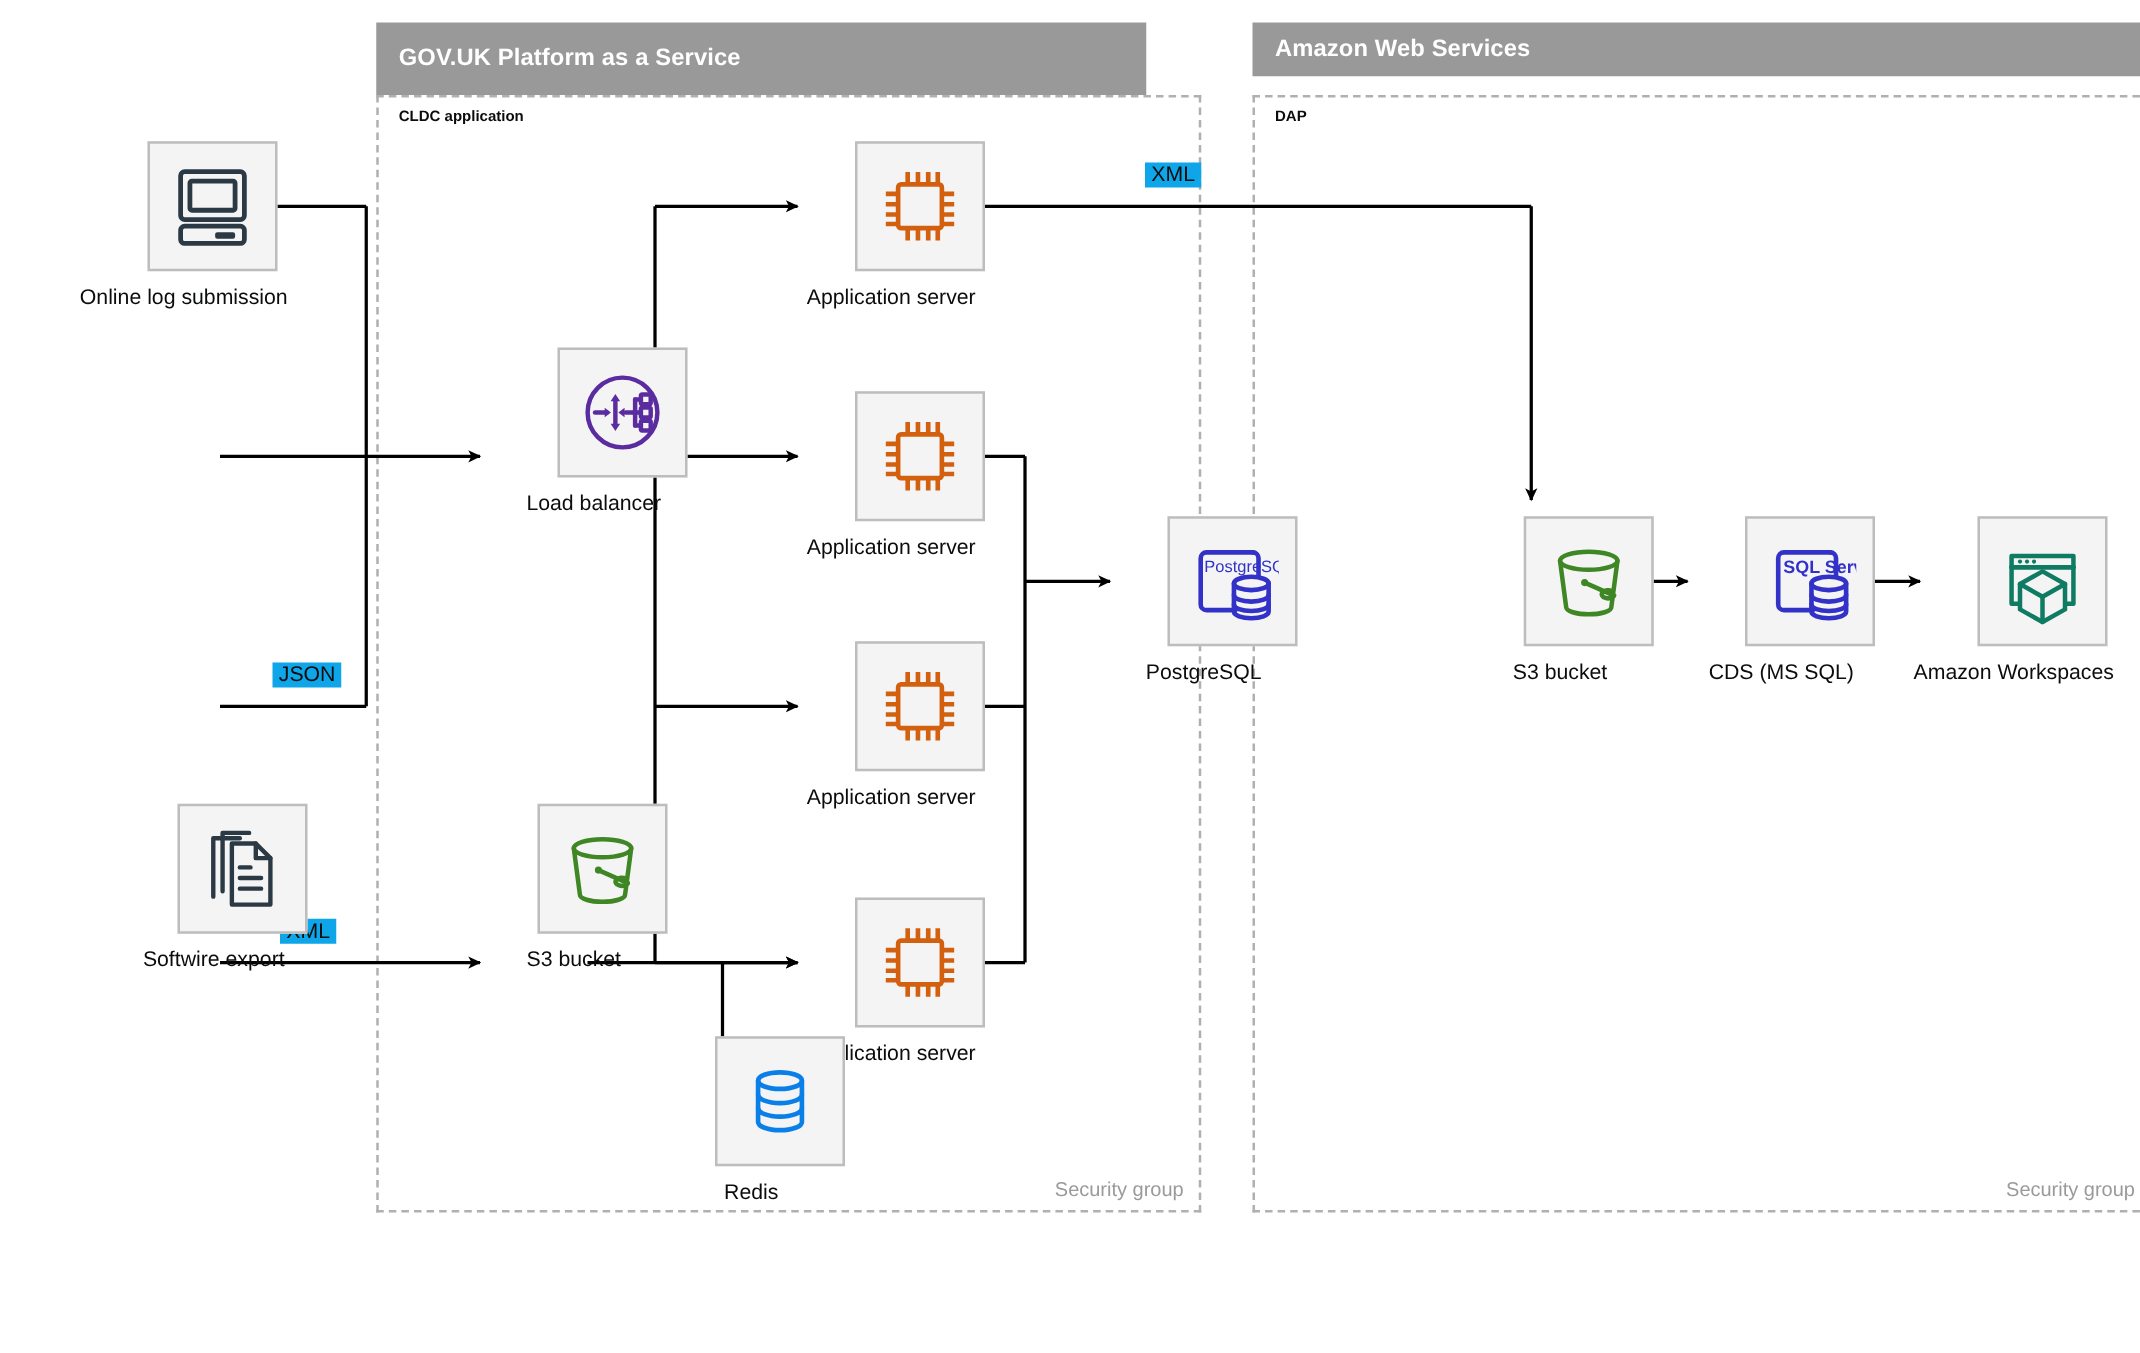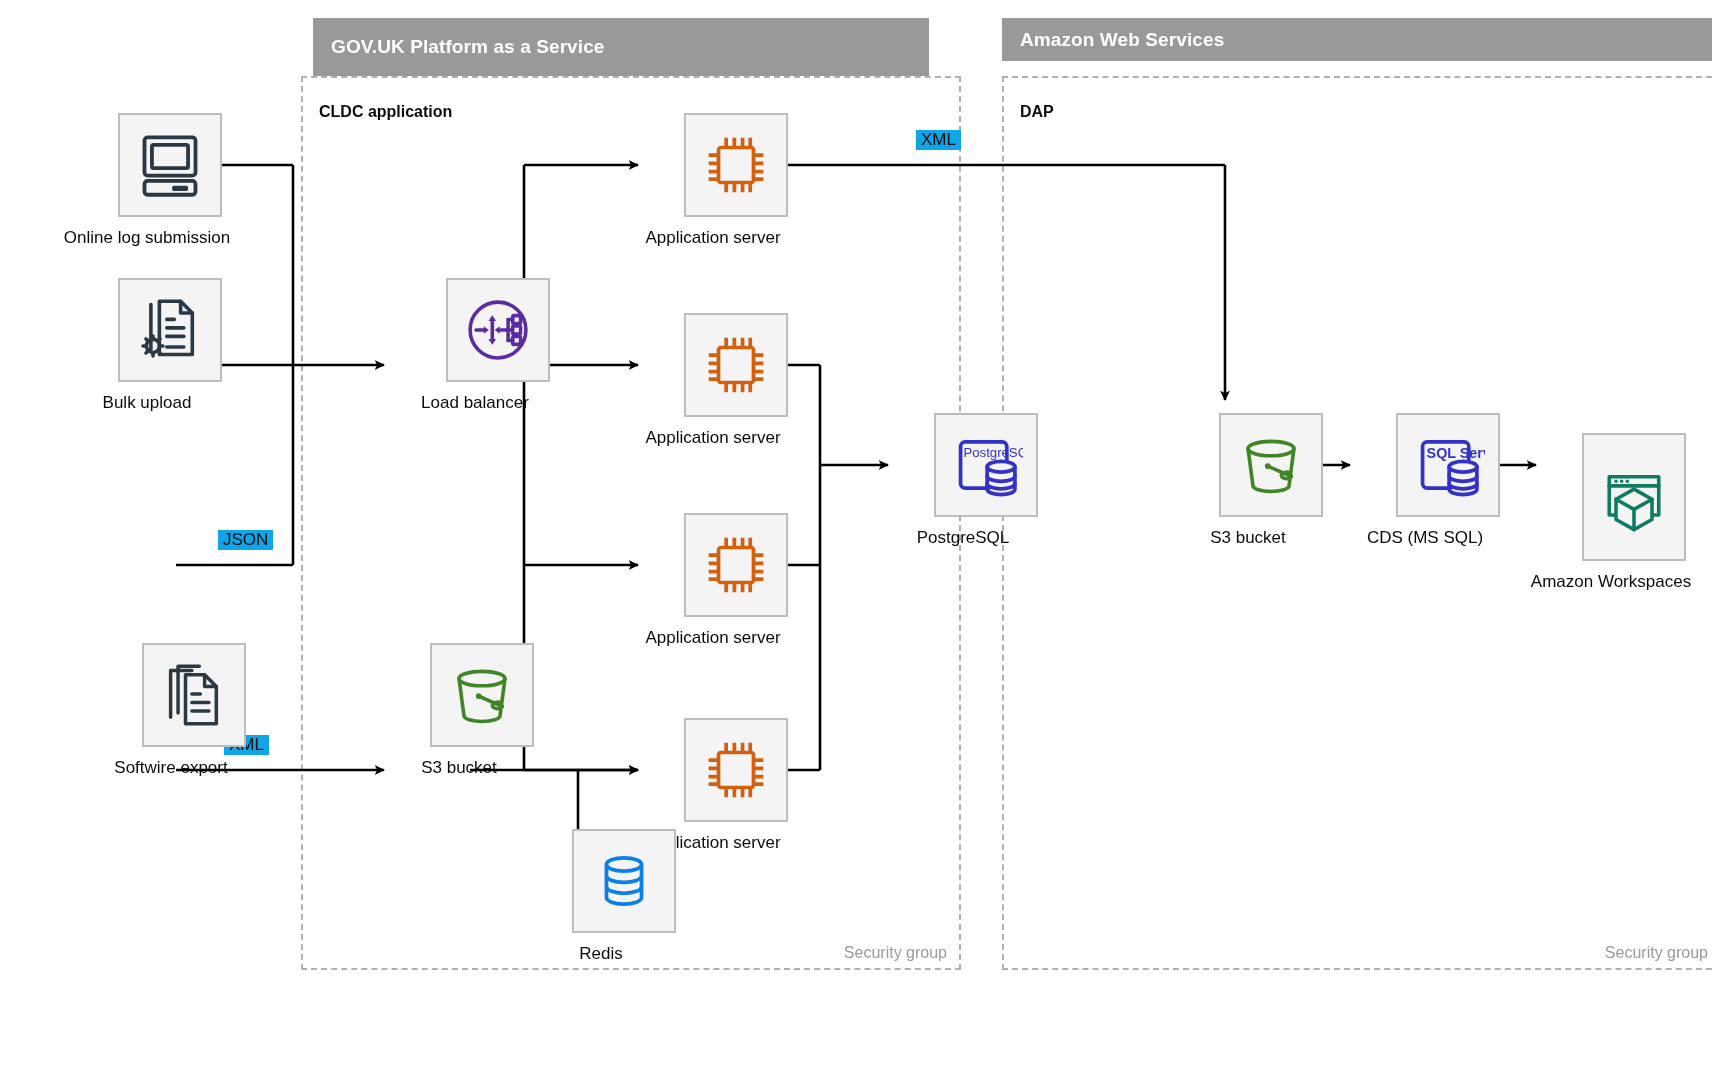--- a/index.html
+++ b/index.html
@@ -16,21 +16,21 @@
     font-weight:bold;font-size:19px;display:flex;align-items:center;
     padding-left:18px;box-sizing:border-box;letter-spacing:.1px;
   }
   .secgroup{
     position:absolute;border:2px dashed #b0b0b0;box-sizing:border-box;background:transparent;
   }
   .secgroup-label{
     position:absolute;color:#9a9a9a;font-size:16px;right:12px;bottom:6px;white-space:nowrap;
   }
   .sub-label{
-    position:absolute;font-weight:bold;font-size:16px;color:#0b0c0c;white-space:nowrap;margin-top:17px;
+    position:absolute;font-weight:bold;font-size:12px;color:#0b0c0c;white-space:nowrap;
   }
 
   
   .node{position:absolute;padding-left:46px;}
   .node .box{
     width:100%;height:100%;background:#f4f4f4;border:2px solid #bdbdbd;
     box-sizing:border-box;display:flex;align-items:center;justify-content:center;
   }
   .node .box svg{display:block;}
   .node-label{
@@ -43,21 +43,21 @@
     position:absolute;font-size:17px;color:#0b0c0c;white-space:nowrap;
     background:#0ea5e9;padding:0 5px;
   }
   svg.wires{position:absolute;left:0;top:0;width:1712px;height:1082px;pointer-events:none;}
 </style>
 </head>
 <body>
 
 <div id="canvas">
 
-  <div class="group-header" style="left:313px;top:18px;width:616px;height:58px;">
+  <div class="group-header" style="left:301px;top:18px;width:616px;height:58px;">
     <span>GOV.UK Platform as a Service</span>
   </div>
   <div class="secgroup" style="left:301px;top:76px;width:660px;height:894px;">
     <span class="secgroup-label">Security group</span>
   </div>
   <div class="sub-label" style="left:319px;top:86px;">CLDC application</div>
 
   <div class="group-header" style="left:1002px;top:18px;width:710px;height:43px;">
     <span>Amazon Web Services</span>
   </div>
@@ -118,38 +118,20 @@
       <svg width="68" height="68" viewBox="0 0 64 64" fill="none" stroke="#2b3945" stroke-width="3.6" stroke-linecap="round" stroke-linejoin="round">
         <rect x="8" y="6" width="48" height="36" rx="3"></rect>
         <rect x="15" y="13" width="34" height="22" rx="1.5"></rect>
         <rect x="8" y="47" width="48" height="13" rx="3"></rect>
         <rect x="34" y="51.5" width="15" height="5" rx="1.6" fill="#2b3945" stroke="none"></rect>
       </svg>
     </div>
     <div class="node-label">Online log submission</div>
   </div>
 
-  <div class="node" style="left:72px;top:278px;width:104px;height:104px;">
-    <div class="box">
-      <svg width="68" height="68" viewBox="0 0 64 64" fill="none" stroke="#2b3945" stroke-width="3.4" stroke-linecap="round" stroke-linejoin="round">
-        <path d="M14 8 V50"></path>
-        <path d="M22 5 H42 L53 16 V55 H22 Z"></path>
-        <path d="M42 5 V16 H53"></path>
-        <path d="M29 22 H36"></path>
-        <path d="M29 30 H45"></path>
-        <path d="M29 38 H45"></path>
-        <path d="M29 48 H45"></path>
-        <circle cx="16" cy="47" r="6.2"></circle>
-        <path d="M16 37.6 V40.5 M16 53.5 V56.4 M6.6 47 H9.5 M22.5 47 H25.4
-                 M9.4 40.4 L11.4 42.4 M20.6 51.6 L22.6 53.6
-                 M22.6 40.4 L20.6 42.4 M11.4 51.6 L9.4 53.6"></path>
-      </svg>
-    </div>
-    <div class="node-label">Bulk upload</div>
-  </div>
 
 
   <div class="node" style="left:72px;top:643px;width:104px;height:104px;margin-left:24px;">
     <div class="box">
       <svg width="68" height="68" viewBox="0 0 64 64" fill="none" stroke="#2b3945" stroke-width="3.3" stroke-linecap="round" stroke-linejoin="round">
         <path d="M10 9 H30 M10 9 V53"></path>
         <path d="M17 5 H37 M17 5 V49"></path>
         <path d="M24 13 H42 L53 24 V59 H24 Z"></path>
         <path d="M42 13 V24 H53"></path>
         <path d="M30 31 H38"></path>
@@ -299,21 +281,21 @@
         <text x="13.5" y="26" font-family="Liberation Sans, sans-serif" font-size="12.4" font-weight="bold" fill="#3232c8" stroke="none">SQL Server</text>
         <ellipse cx="45" cy="33.5" rx="12" ry="4.6" fill="#f4f4f4"></ellipse>
         <path d="M33 33.5 V53 a12 4.6 0 0 0 24 0 V33.5"></path>
         <path d="M33 41.5 a12 4.6 0 0 0 24 0"></path>
         <path d="M33 48 a12 4.6 0 0 0 24 0"></path>
       </svg>
     </div>
     <div class="node-label">CDS (MS SQL)</div>
   </div>
 
-  <div class="node" style="left:1536px;top:413px;width:104px;height:128px;margin-top:20px;">
+  <div class="node" style="left:1536px;top:413px;width:104px;height:104px;">
     <div class="box">
       <svg width="72" height="72" viewBox="0 0 64 64" fill="none" stroke="#0e7b62" stroke-width="3.2" stroke-linecap="round" stroke-linejoin="round">
         <path d="M10 22 V48 H18"></path>
         <path d="M54 22 V48 H46"></path>
         <path d="M10 22 V14 H54 V22 Z"></path>
         <path d="M10 22 H54"></path>
         <circle cx="16" cy="18" r="1.5" fill="#0e7b62" stroke="none"></circle>
         <circle cx="21" cy="18" r="1.5" fill="#0e7b62" stroke="none"></circle>
         <circle cx="26" cy="18" r="1.5" fill="#0e7b62" stroke="none"></circle>
         <path d="M32 25 L48 34 V52 L32 61 L16 52 V34 Z" fill="#f4f4f4"></path>

